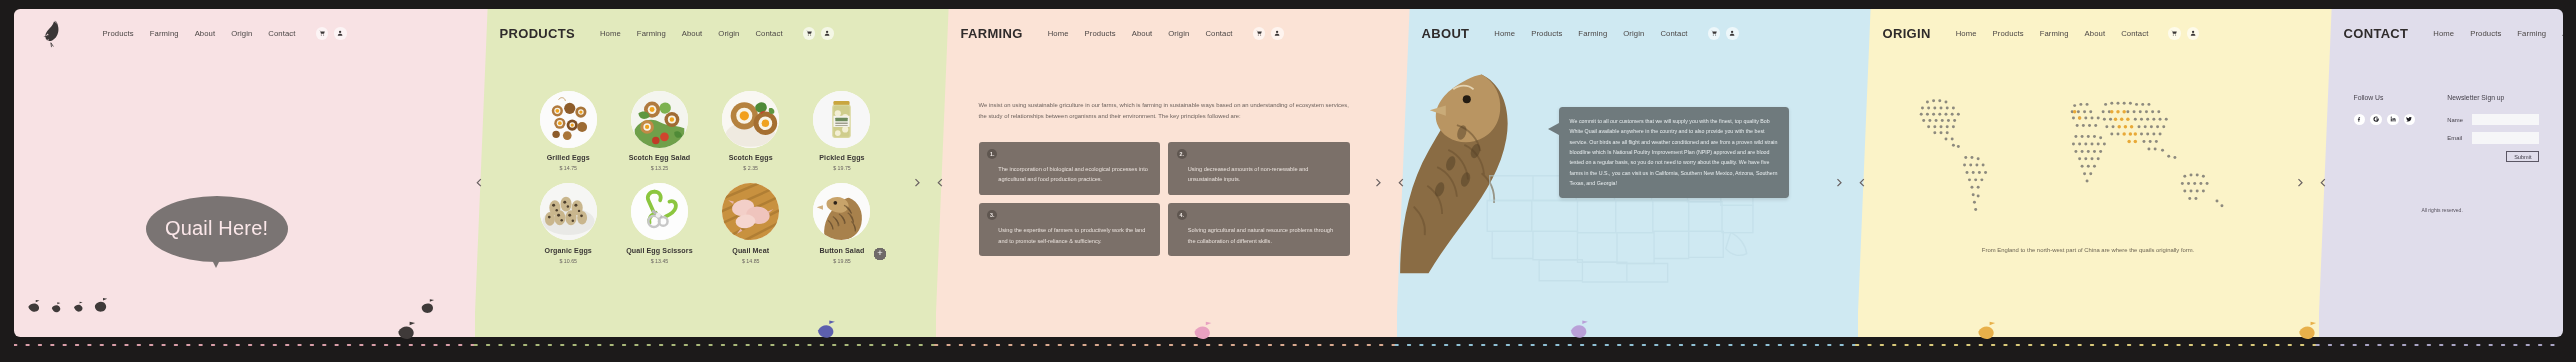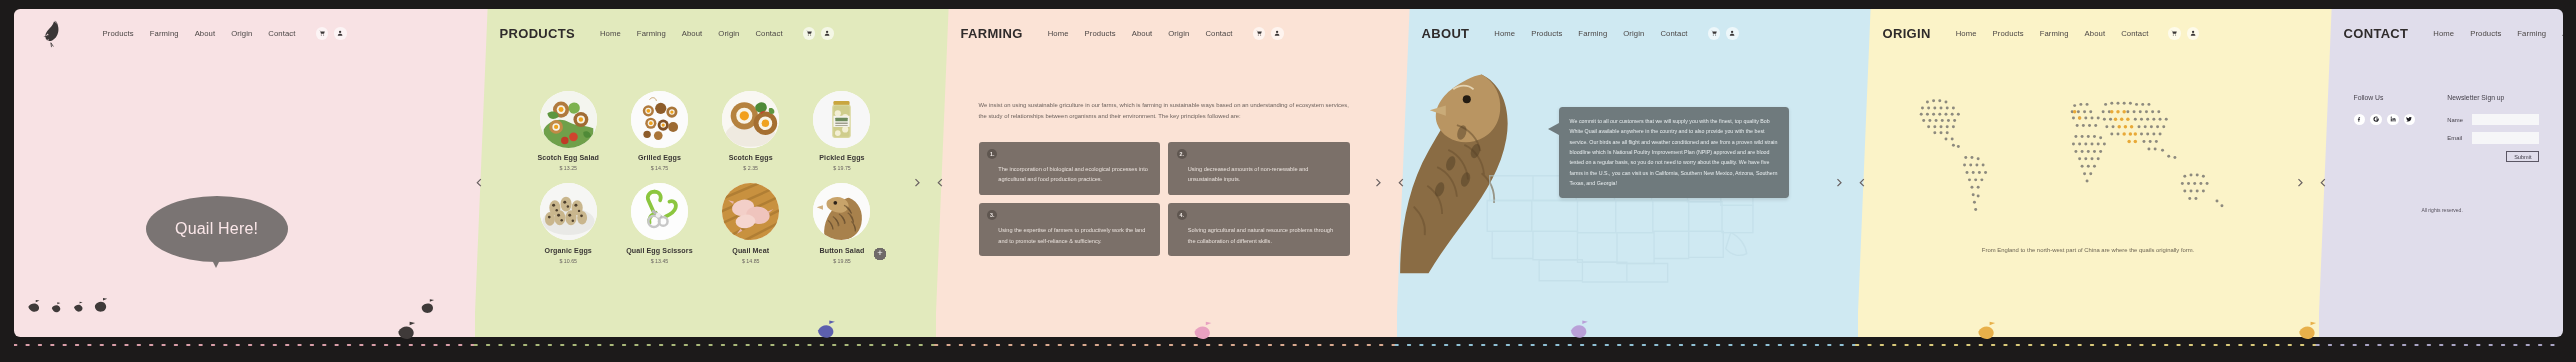--- a/index.html
+++ b/index.html
@@ -87,21 +87,21 @@
   
   .bubble {
     position: absolute;
     left: 132px; top: 187px;
     width: 142px; height: 66px;
     background: #7a7473;
     border-radius: 50%;
     display: flex; align-items: center; justify-content: center;
   }
   .bubble span {
-    color: #fbe7e9; font-size: 16px; letter-spacing: 0.2px;
+    color: #fbe7e9; font-size: 20px; letter-spacing: 0.2px;
   }
   .bubble::after {
     content: ""; position: absolute;
     bottom: -6.8px; left: 50%; margin-left: -4.3px;
     border-left: 4.3px solid transparent;
     border-right: 4.3px solid transparent;
     border-top: 8.7px solid #7a7473;
   }
   .quail-trail { position: absolute; left: 0; bottom: 17.3px; width: 461px; height: 37px; }
 
@@ -317,46 +317,20 @@
           <span class="nav-icon">
             <svg viewBox="0 0 16 16">
                 <circle cx="8" cy="5" r="3"></circle>
                 <path d="M2 15c0-3.3 2.7-5 6-5s6 1.7 6 5z"></path>
               </svg>
           </span>
         </div>
       </nav>
 
       <div class="prod-grid">
-
-        <div class="prod-card">
-          <div class="prod-thumb">
-            <svg viewBox="0 0 92 92">
-                <rect width="92" height="92" fill="#f4f5ef"></rect>
-              <path d="M6 62c8-14 26-20 40-12 12 7 22 4 40 10v32H6z" fill="#6fa04a"></path>
-              <circle cx="34" cy="30" r="13" fill="#b07a3e"></circle>
-                <circle cx="34" cy="30" r="7" fill="#f7f3e6"></circle>
-                <circle cx="34" cy="30" r="4" fill="#f0a21e"></circle>
-              <circle cx="66" cy="46" r="12" fill="#a06b33"></circle>
-                <circle cx="66" cy="46" r="6.5" fill="#f7f3e6"></circle>
-                <circle cx="66" cy="46" r="3.6" fill="#f0a21e"></circle>
-              <circle cx="26" cy="58" r="11" fill="#c28a46"></circle>
-                <circle cx="26" cy="58" r="6" fill="#f7f3e6"></circle>
-                <circle cx="26" cy="58" r="3.4" fill="#eda01c"></circle>
-              <path d="M50 20c8-4 16 2 14 10-2 7-12 9-16 3-3-5-2-11 2-13z" fill="#7cb24f"></path>
-              <path d="M12 36c8-6 18-2 18 6-9 6-17 3-18-6z" fill="#5e9640"></path>
-              <circle cx="54" cy="74" r="7" fill="#d0442e"></circle>
-                <circle cx="40" cy="80" r="6" fill="#c03b27"></circle>
-              <path d="M70 66c7-3 13 2 12 8-7 4-13 0-12-8z" fill="#4f8a37"></path>
-              </svg>
-          </div>
-          <div class="plus-btn">+</div>
-          <div class="prod-name">Scotch Egg Salad</div>
-          <div class="prod-price">$ 13.25</div>
-        </div>
 
         <div class="prod-card">
           <div class="prod-thumb">
             <svg viewBox="0 0 92 92">
                 <rect width="92" height="92" fill="#fbfbfb"></rect>
               <g>
                   <circle cx="28" cy="32" r="9" fill="#b07a3e"></circle>
                   <circle cx="28" cy="32" r="5" fill="#f6f2e7"></circle>
                   <circle cx="28" cy="32" r="3" fill="#f0a21e"></circle>
               <circle cx="48" cy="28" r="9" fill="#8d5c2a"></circle>
@@ -372,20 +346,46 @@
               <circle cx="68" cy="58" r="8" fill="#9c6a32"></circle>
                   <circle cx="44" cy="72" r="7" fill="#a97539"></circle>
                   <circle cx="26" cy="70" r="6" fill="#8d5c2a"></circle>
               <path d="M30 14c3-5 10-4 11 2" stroke="#c8a36a" stroke-width="1.6" fill="none"></path>
                 </g>
               </svg>
           </div>
           <div class="plus-btn">+</div>
           <div class="prod-name">Grilled Eggs</div>
           <div class="prod-price">$ 14.75</div>
+        </div>
+
+        <div class="prod-card">
+          <div class="prod-thumb">
+            <svg viewBox="0 0 92 92">
+                <rect width="92" height="92" fill="#f4f5ef"></rect>
+              <path d="M6 62c8-14 26-20 40-12 12 7 22 4 40 10v32H6z" fill="#6fa04a"></path>
+              <circle cx="34" cy="30" r="13" fill="#b07a3e"></circle>
+                <circle cx="34" cy="30" r="7" fill="#f7f3e6"></circle>
+                <circle cx="34" cy="30" r="4" fill="#f0a21e"></circle>
+              <circle cx="66" cy="46" r="12" fill="#a06b33"></circle>
+                <circle cx="66" cy="46" r="6.5" fill="#f7f3e6"></circle>
+                <circle cx="66" cy="46" r="3.6" fill="#f0a21e"></circle>
+              <circle cx="26" cy="58" r="11" fill="#c28a46"></circle>
+                <circle cx="26" cy="58" r="6" fill="#f7f3e6"></circle>
+                <circle cx="26" cy="58" r="3.4" fill="#eda01c"></circle>
+              <path d="M50 20c8-4 16 2 14 10-2 7-12 9-16 3-3-5-2-11 2-13z" fill="#7cb24f"></path>
+              <path d="M12 36c8-6 18-2 18 6-9 6-17 3-18-6z" fill="#5e9640"></path>
+              <circle cx="54" cy="74" r="7" fill="#d0442e"></circle>
+                <circle cx="40" cy="80" r="6" fill="#c03b27"></circle>
+              <path d="M70 66c7-3 13 2 12 8-7 4-13 0-12-8z" fill="#4f8a37"></path>
+              </svg>
+          </div>
+          <div class="plus-btn">+</div>
+          <div class="prod-name">Scotch Egg Salad</div>
+          <div class="prod-price">$ 13.25</div>
         </div>
 
         <div class="prod-card">
           <div class="prod-thumb">
             <svg viewBox="0 0 92 92">
                 <rect width="92" height="92" fill="#f9f7f2"></rect>
               <ellipse cx="46" cy="70" rx="40" ry="20" fill="#efeae0"></ellipse>
               <circle cx="36" cy="40" r="22" fill="#b5823f"></circle>
                 <circle cx="36" cy="40" r="13" fill="#f8f4e7"></circle>
                 <circle cx="36" cy="40" r="7.5" fill="#f2a01c"></circle>

